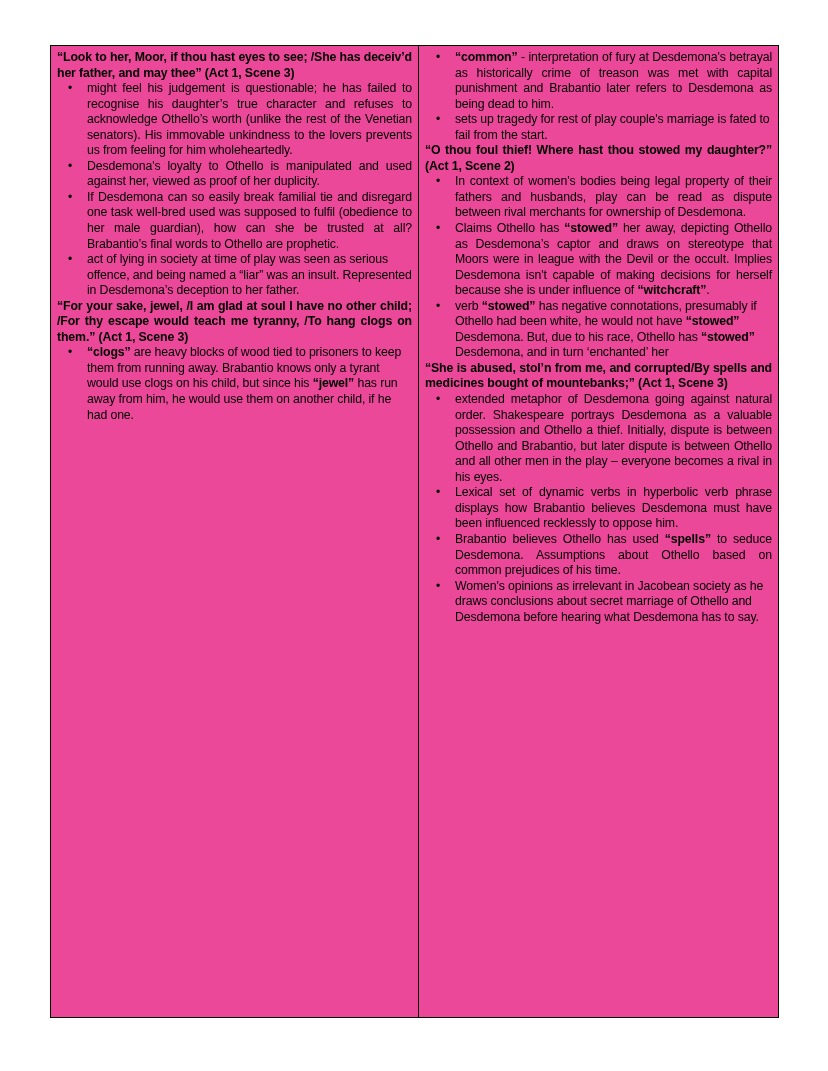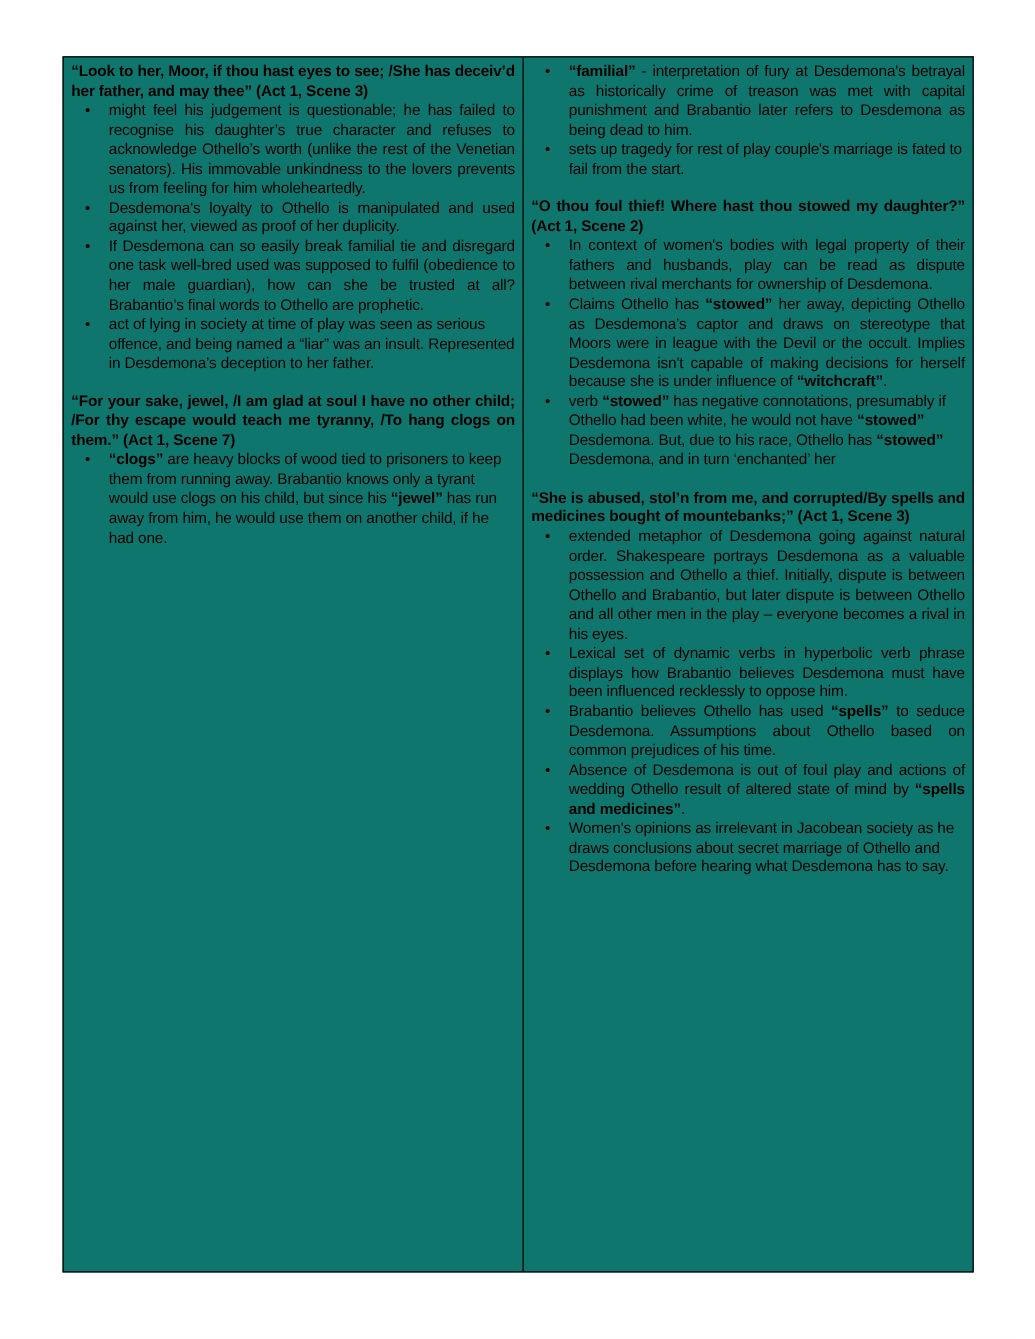--- a/index.html
+++ b/index.html
@@ -29,21 +29,21 @@
   .notes-table {
     position: absolute;
     left: 50px;
     top: 45px;
     width: 729px;
     height: 973px;
     border: 1px solid #000000;
     box-sizing: border-box;
     display: flex;
     align-items: stretch;
-    background: #0f766e;
+    background: #ec4899;
     overflow: hidden;
     justify-content: flex-end;
   }
 
   .col {
     box-sizing: border-box;
     padding: 4px 6px 4px 6px;
     overflow: hidden;
   }
 
@@ -60,21 +60,20 @@
     font-weight: bold;
     font-size: 12.3px;
     line-height: 1.265;
     text-align: justify;
     text-justify: inter-word;
     margin: 0 0 0 0;
     letter-spacing: -0.01em;
   }
 
   .quote-heading.spaced {
-    margin-top: 15px;
   }
 
   ul.points {
     list-style: none;
     margin: 0;
     padding: 0;
   }
 
   ul.points > li {
     position: relative;
@@ -115,46 +114,45 @@
     <div class="col col-left">
 
       <div class="quote-heading">“Look to her, Moor, if thou hast eyes to see; /She has deceiv’d her father, and may thee” (Act 1, Scene 3)</div>
       <ul class="points">
         <li>might feel his judgement is questionable; he has failed to recognise his daughter’s true character and refuses to acknowledge Othello’s worth (unlike the rest of the Venetian senators). His immovable unkindness to the lovers prevents us from feeling for him wholeheartedly.</li>
         <li>Desdemona's loyalty to Othello is manipulated and used against her, viewed as proof of her duplicity.</li>
         <li>If Desdemona can so easily break familial tie and disregard one task well-bred used was supposed to fulfil (obedience to her male guardian), how can she be trusted at all? Brabantio’s final words to Othello are prophetic.</li>
         <li>act of lying in society at time of play was seen as serious offence, and being named a “liar” was an insult. Represented in Desdemona’s deception to her father.</li>
       </ul>
 
-      <div class="quote-heading spaced">“For your sake, jewel, /I am glad at soul I have no other child; /For thy escape would teach me tyranny, /To hang clogs on them.” (Act 1, Scene 7)</div>
+      <div class="quote-heading spaced">“For your sake, jewel, /I am glad at soul I have no other child; /For thy escape would teach me tyranny, /To hang clogs on them.” (Act 1, Scene 3)</div>
       <ul class="points">
         <li><b>“clogs”</b> are heavy blocks of wood tied to prisoners to keep them from running away. Brabantio knows only a tyrant would use clogs on his child, but since his <b>“jewel”</b> has run away from him, he would use them on another child, if he had one.</li>
       </ul>
 
     </div>
 
     <div class="col col-right">
 
       <ul class="points">
-        <li><b>“familial”</b> - interpretation of fury at Desdemona's betrayal as historically crime of treason was met with capital punishment and Brabantio later refers to Desdemona as being dead to him.</li>
+        <li><b>“common”</b> - interpretation of fury at Desdemona's betrayal as historically crime of treason was met with capital punishment and Brabantio later refers to Desdemona as being dead to him.</li>
         <li>sets up tragedy for rest of play couple's marriage is fated to fail from the start.</li>
       </ul>
 
       <div class="quote-heading spaced">“O thou foul thief! Where hast thou stowed my daughter?” (Act 1, Scene 2)</div>
       <ul class="points">
-        <li>In context of women's bodies with legal property of their fathers and husbands, play can be read as dispute between rival merchants for ownership of Desdemona.</li>
+        <li>In context of women's bodies being legal property of their fathers and husbands, play can be read as dispute between rival merchants for ownership of Desdemona.</li>
         <li>Claims Othello has <b>“stowed”</b> her away, depicting Othello as Desdemona’s captor and draws on stereotype that Moors were in league with the Devil or the occult. Implies Desdemona isn't capable of making decisions for herself because she is under influence of <b>“witchcraft”</b>.</li>
         <li>verb <b>“stowed”</b> has negative connotations, presumably if Othello had been white, he would not have <b>“stowed”</b> Desdemona. But, due to his race, Othello has <b>“stowed”</b> Desdemona, and in turn ‘enchanted’ her</li>
       </ul>
 
       <div class="quote-heading spaced">“She is abused, stol’n from me, and corrupted/By spells and medicines bought of mountebanks;” (Act 1, Scene 3)</div>
       <ul class="points">
         <li>extended metaphor of Desdemona going against natural order. Shakespeare portrays Desdemona as a valuable possession and Othello a thief. Initially, dispute is between Othello and Brabantio, but later dispute is between Othello and all other men in the play – everyone becomes a rival in his eyes.</li>
         <li>Lexical set of dynamic verbs in hyperbolic verb phrase displays how Brabantio believes Desdemona must have been influenced recklessly to oppose him.</li>
         <li>Brabantio believes Othello has used <b>“spells”</b> to seduce Desdemona. Assumptions about Othello based on common prejudices of his time.</li>
-        <li>Absence of Desdemona is out of foul play and actions of wedding Othello result of altered state of mind by <b>“spells and medicines”</b>.</li>
         <li>Women's opinions as irrelevant in Jacobean society as he draws conclusions about secret marriage of Othello and Desdemona before hearing what Desdemona has to say.</li>
       </ul>
 
     </div>
 
   </div>
 </div>
 
 </body></html>

